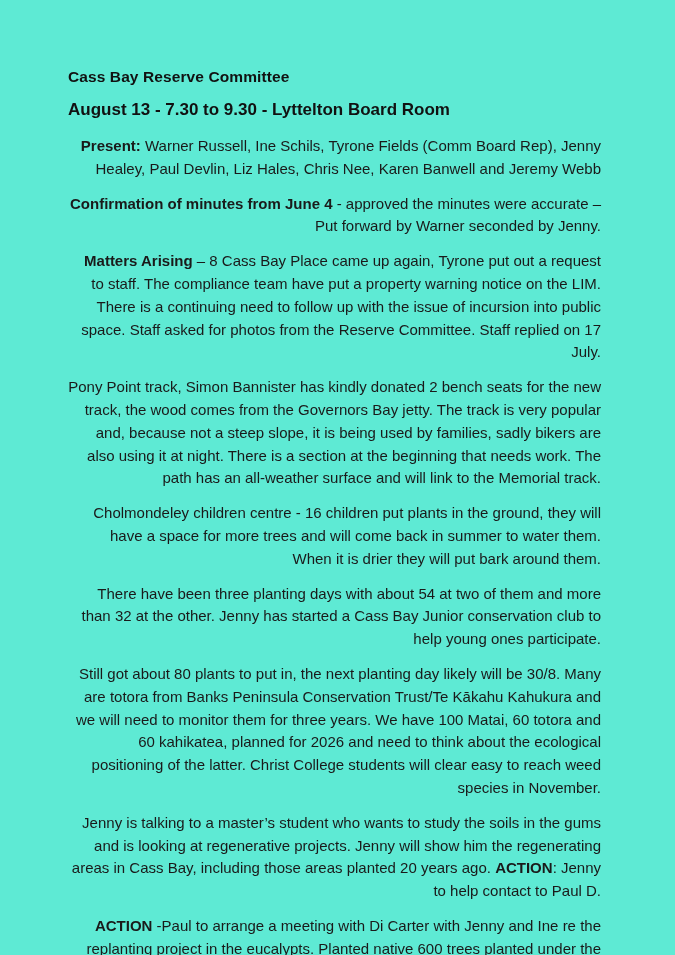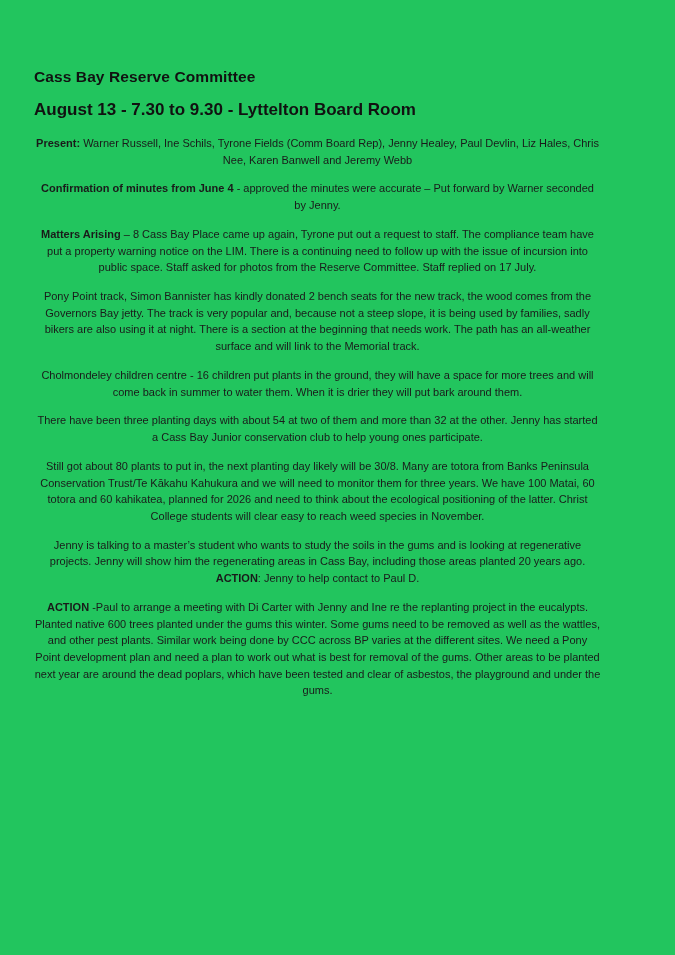--- a/index.html
+++ b/index.html
@@ -11,42 +11,42 @@
     width: 675px;
     height: 955px;
     font-family: "Liberation Sans", sans-serif;
     color: #1a1a1a;
     overflow: hidden;
   }
   .page {
     position: relative;
     width: 675px;
     height: 955px;
-    background: #22c55e;
+    background: #5eead4;
     box-sizing: border-box;
-    padding: 68px 74px 0 34px;
+    padding: 68px 74px 0 68px;
   }
   .doc-title {
     font-size: 15.5px;
     font-weight: bold;
     letter-spacing: 0.1px;
     margin: 0 0 14px 0;
     color: #111111;
   }
   .doc-subtitle {
     font-size: 17px;
     font-weight: bold;
     margin: 0 0 15px 0;
     color: #111111;
   }
   p.para {
-    font-size: 11px;
+    font-size: 15px;
     line-height: 1.52;
     margin: 0 0 12px 0;
-    text-align: center;
+    text-align: right;
     color: #1a1a1a;
   }
   p.para:last-child {
     margin-bottom: 4px;
   }
   .lead {
     font-weight: bold;
   }
   .bold {
     font-weight: bold;

